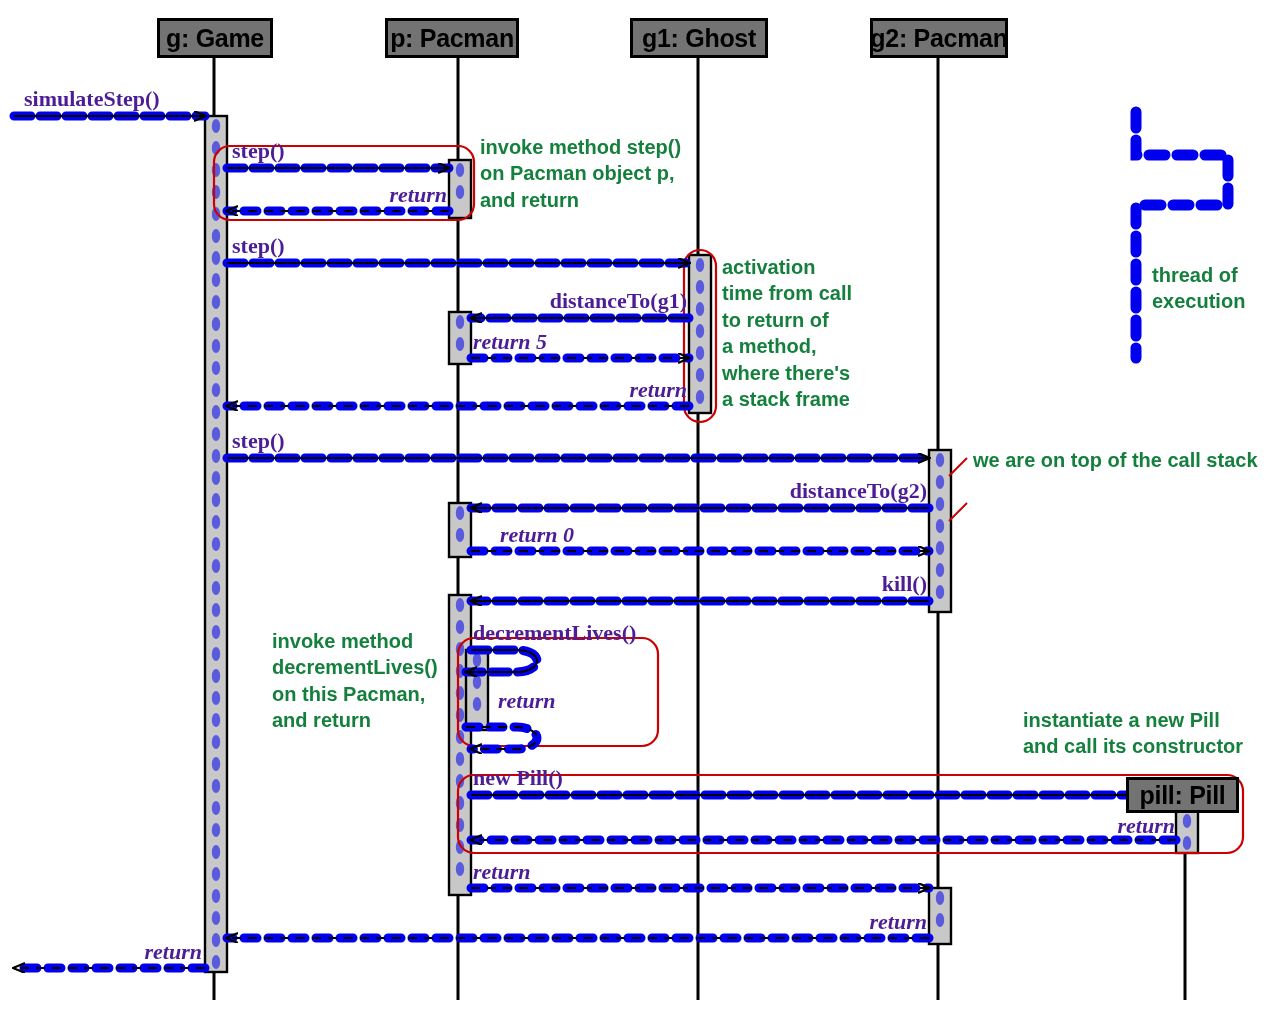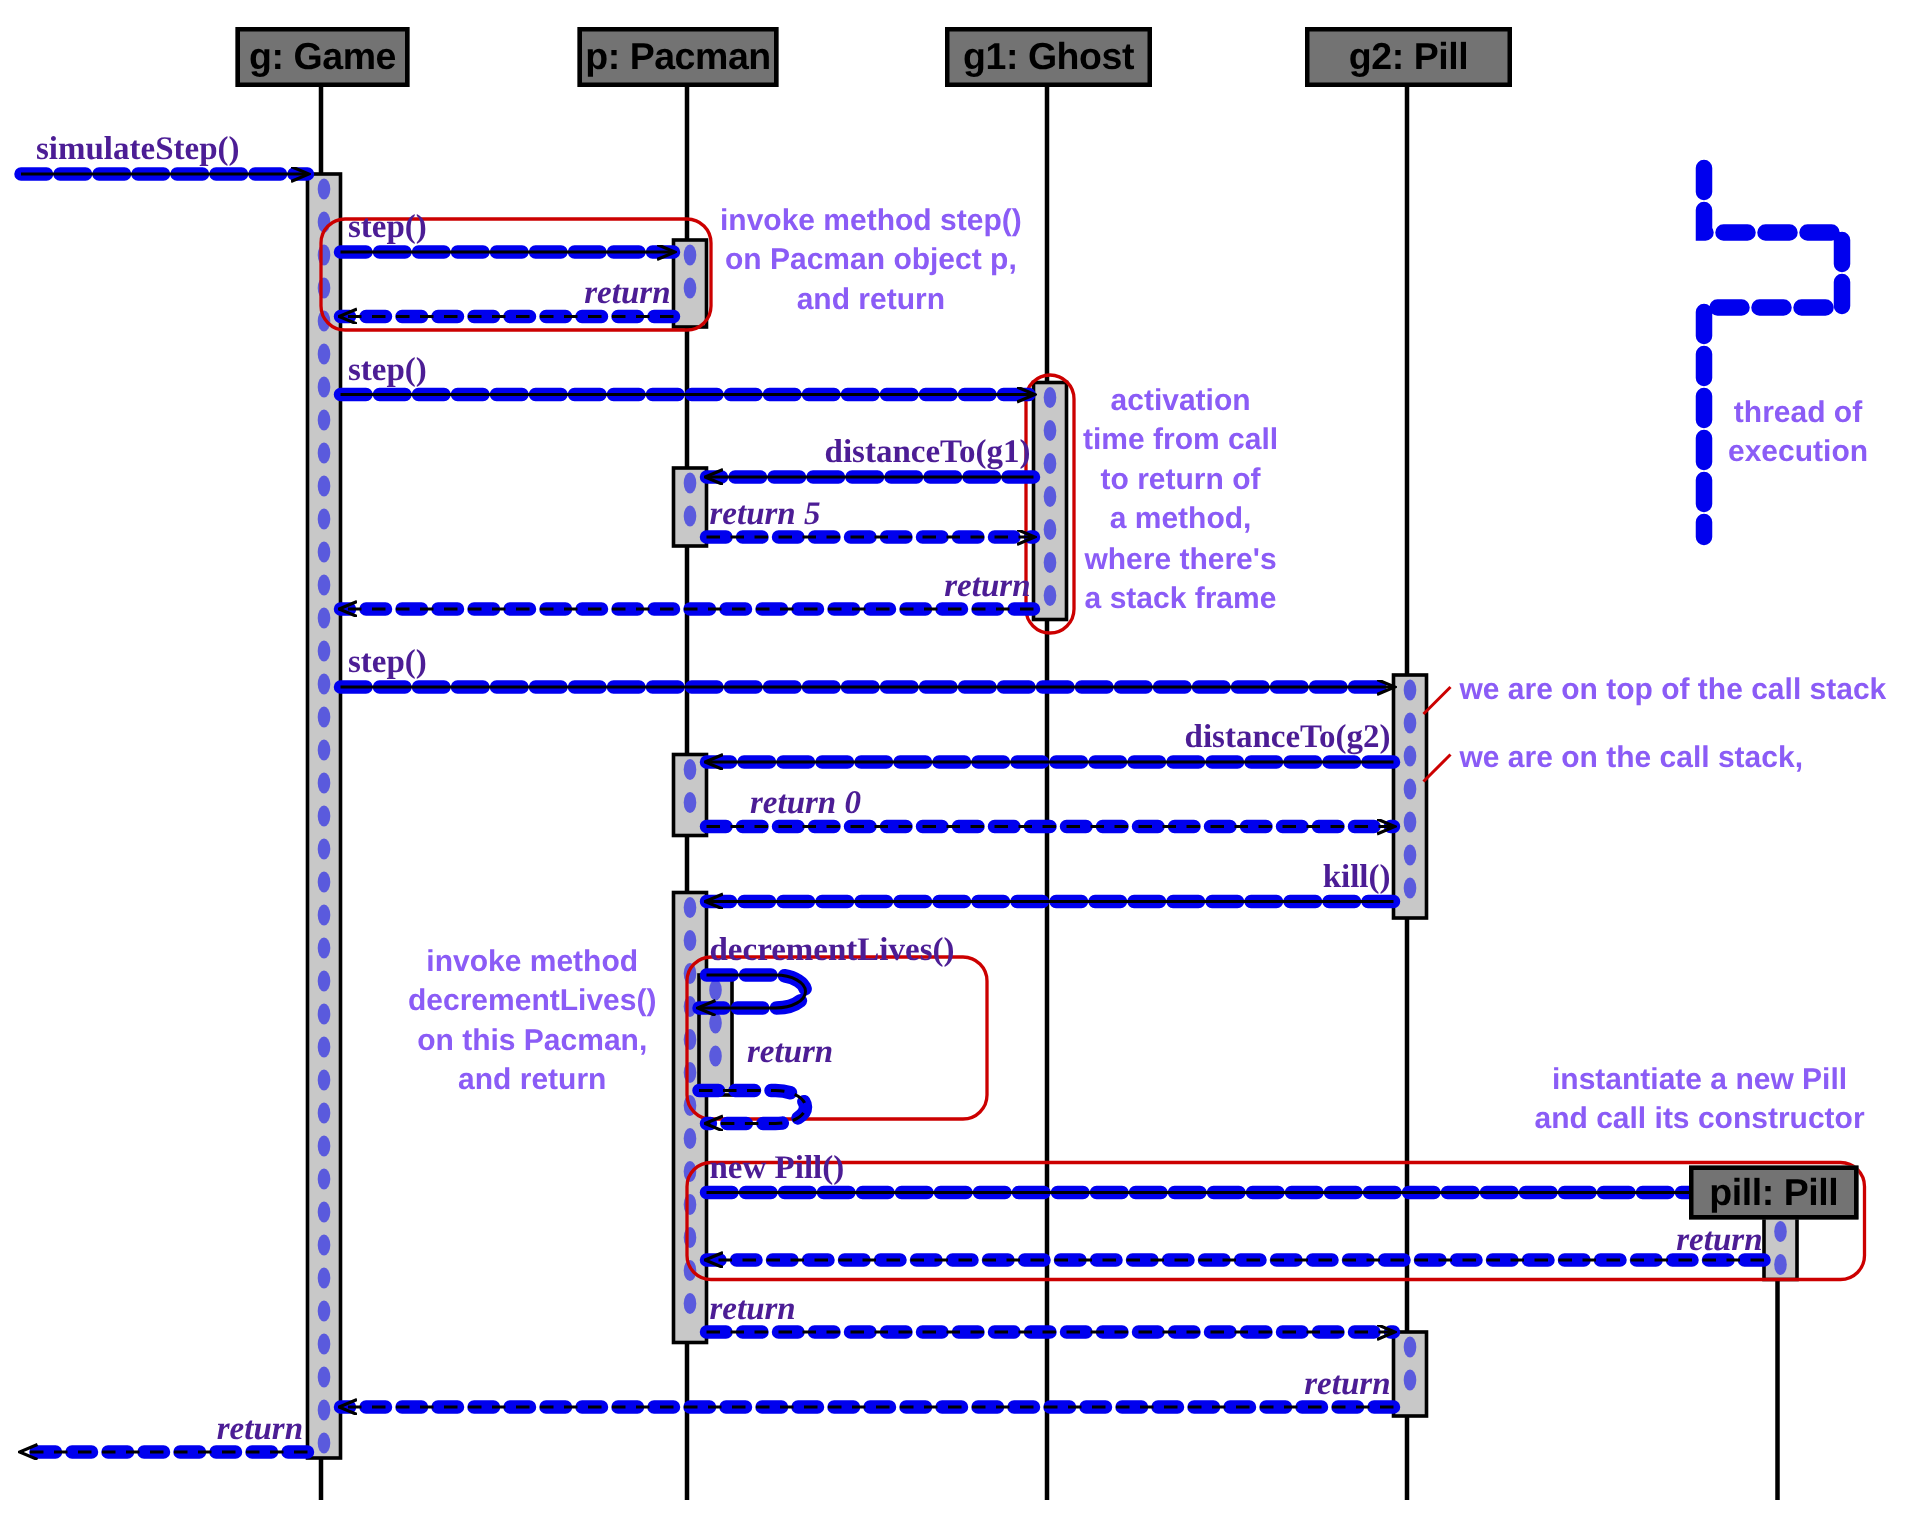--- a/index.html
+++ b/index.html
@@ -48,24 +48,23 @@
     font-style:italic;
     font-weight:bold;
   }
   .msg.right{transform:translateX(-100%);}
 
   
   .note{
     position:absolute;
     font-size:20px;
     font-weight:bold;
-    color:#8b5cf6;
+    color:#15803d;
     line-height:1.32;
     white-space:nowrap;
-    text-align:center;
   }
   .note .hl{font-weight:bold;}
 </style>
 </head>
 <body>
 
 <div id="stage">
 
   <svg id="svgroot" viewBox="0 0 1280 1009" xmlns="http://www.w3.org/2000/svg">
     <defs>
@@ -285,21 +284,21 @@
       <div class="objbox" style="left: 157px; top: 18px; width: 116px; height: 40px;">
         <span>g: Game</span>
       </div>
       <div class="objbox" style="left: 385px; top: 18px; width: 134px; height: 40px;">
         <span>p: Pacman</span>
       </div>
       <div class="objbox" style="left: 630px; top: 18px; width: 138px; height: 40px;">
         <span>g1: Ghost</span>
       </div>
       <div class="objbox" style="left: 870px; top: 18px; width: 138px; height: 40px;">
-        <span>g2: Pill</span>
+        <span>g2: Pacman</span>
       </div>
       <div class="objbox small" style="left: 1126px; top: 777px; width: 113px; height: 36px;">
         <span>pill: Pill</span>
       </div>
     </div>
   <div id="labels">
       <div class="msg" style="left: 24px; top: 88px;">simulateStep()</div>
       <div class="msg" style="left: 232px; top: 140px;">step()</div>
       <div class="msg ret right" style="left: 447px; top: 184px;">return</div>
       <div class="msg" style="left: 232px; top: 235px;">step()</div>
@@ -329,21 +328,20 @@
         <div>time from call</div>
         <div>to return of</div>
         <div>a method,</div>
         <div>where there's</div>
         <div>a stack frame</div>
       </div>
       <div class="note" style="left: 973px; top: 447px;">
         <div>we are on top of the call stack</div>
       </div>
       <div class="note" style="left: 973px; top: 492px;">
-        <div>we are on the call stack,</div>
       </div>
       <div class="note" style="left: 272px; top: 628px;">
         <div>invoke method</div>
         <div>decrementLives()</div>
         <div>on <span class="hl">this</span> Pacman,</div>
         <div>and return</div>
       </div>
       <div class="note" style="left: 1023px; top: 707px;">
         <div>instantiate a new Pill</div>
         <div>and call its constructor</div>

